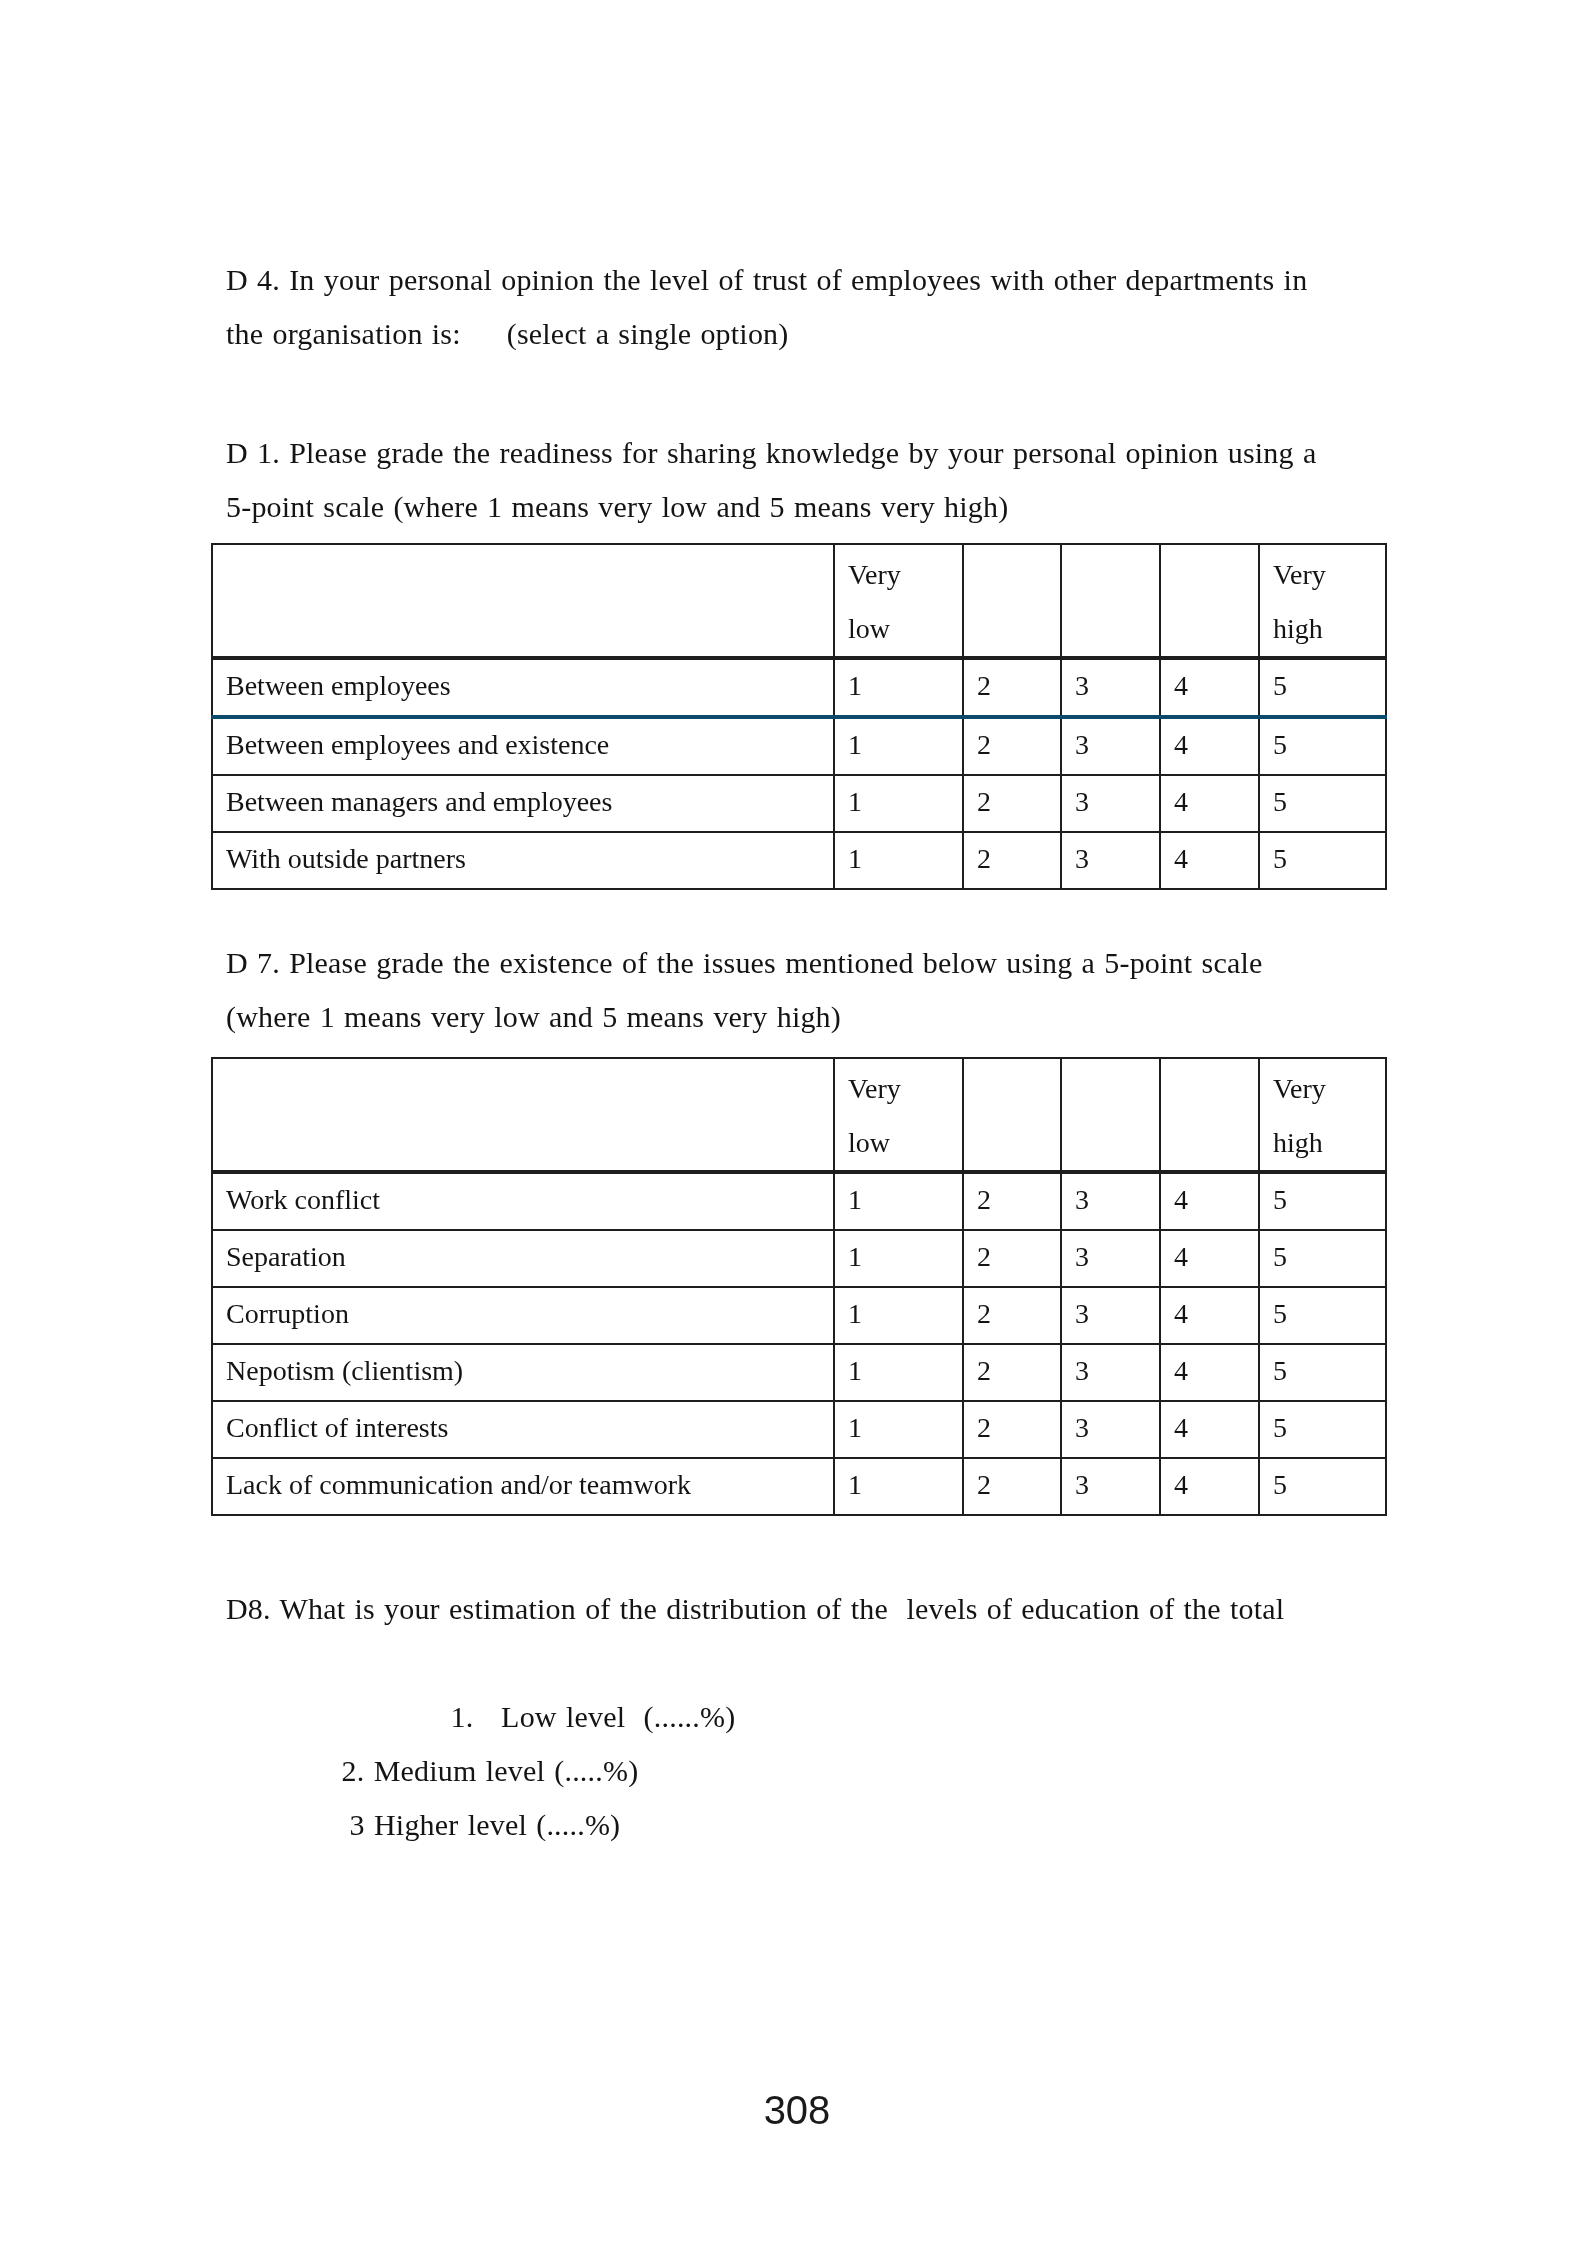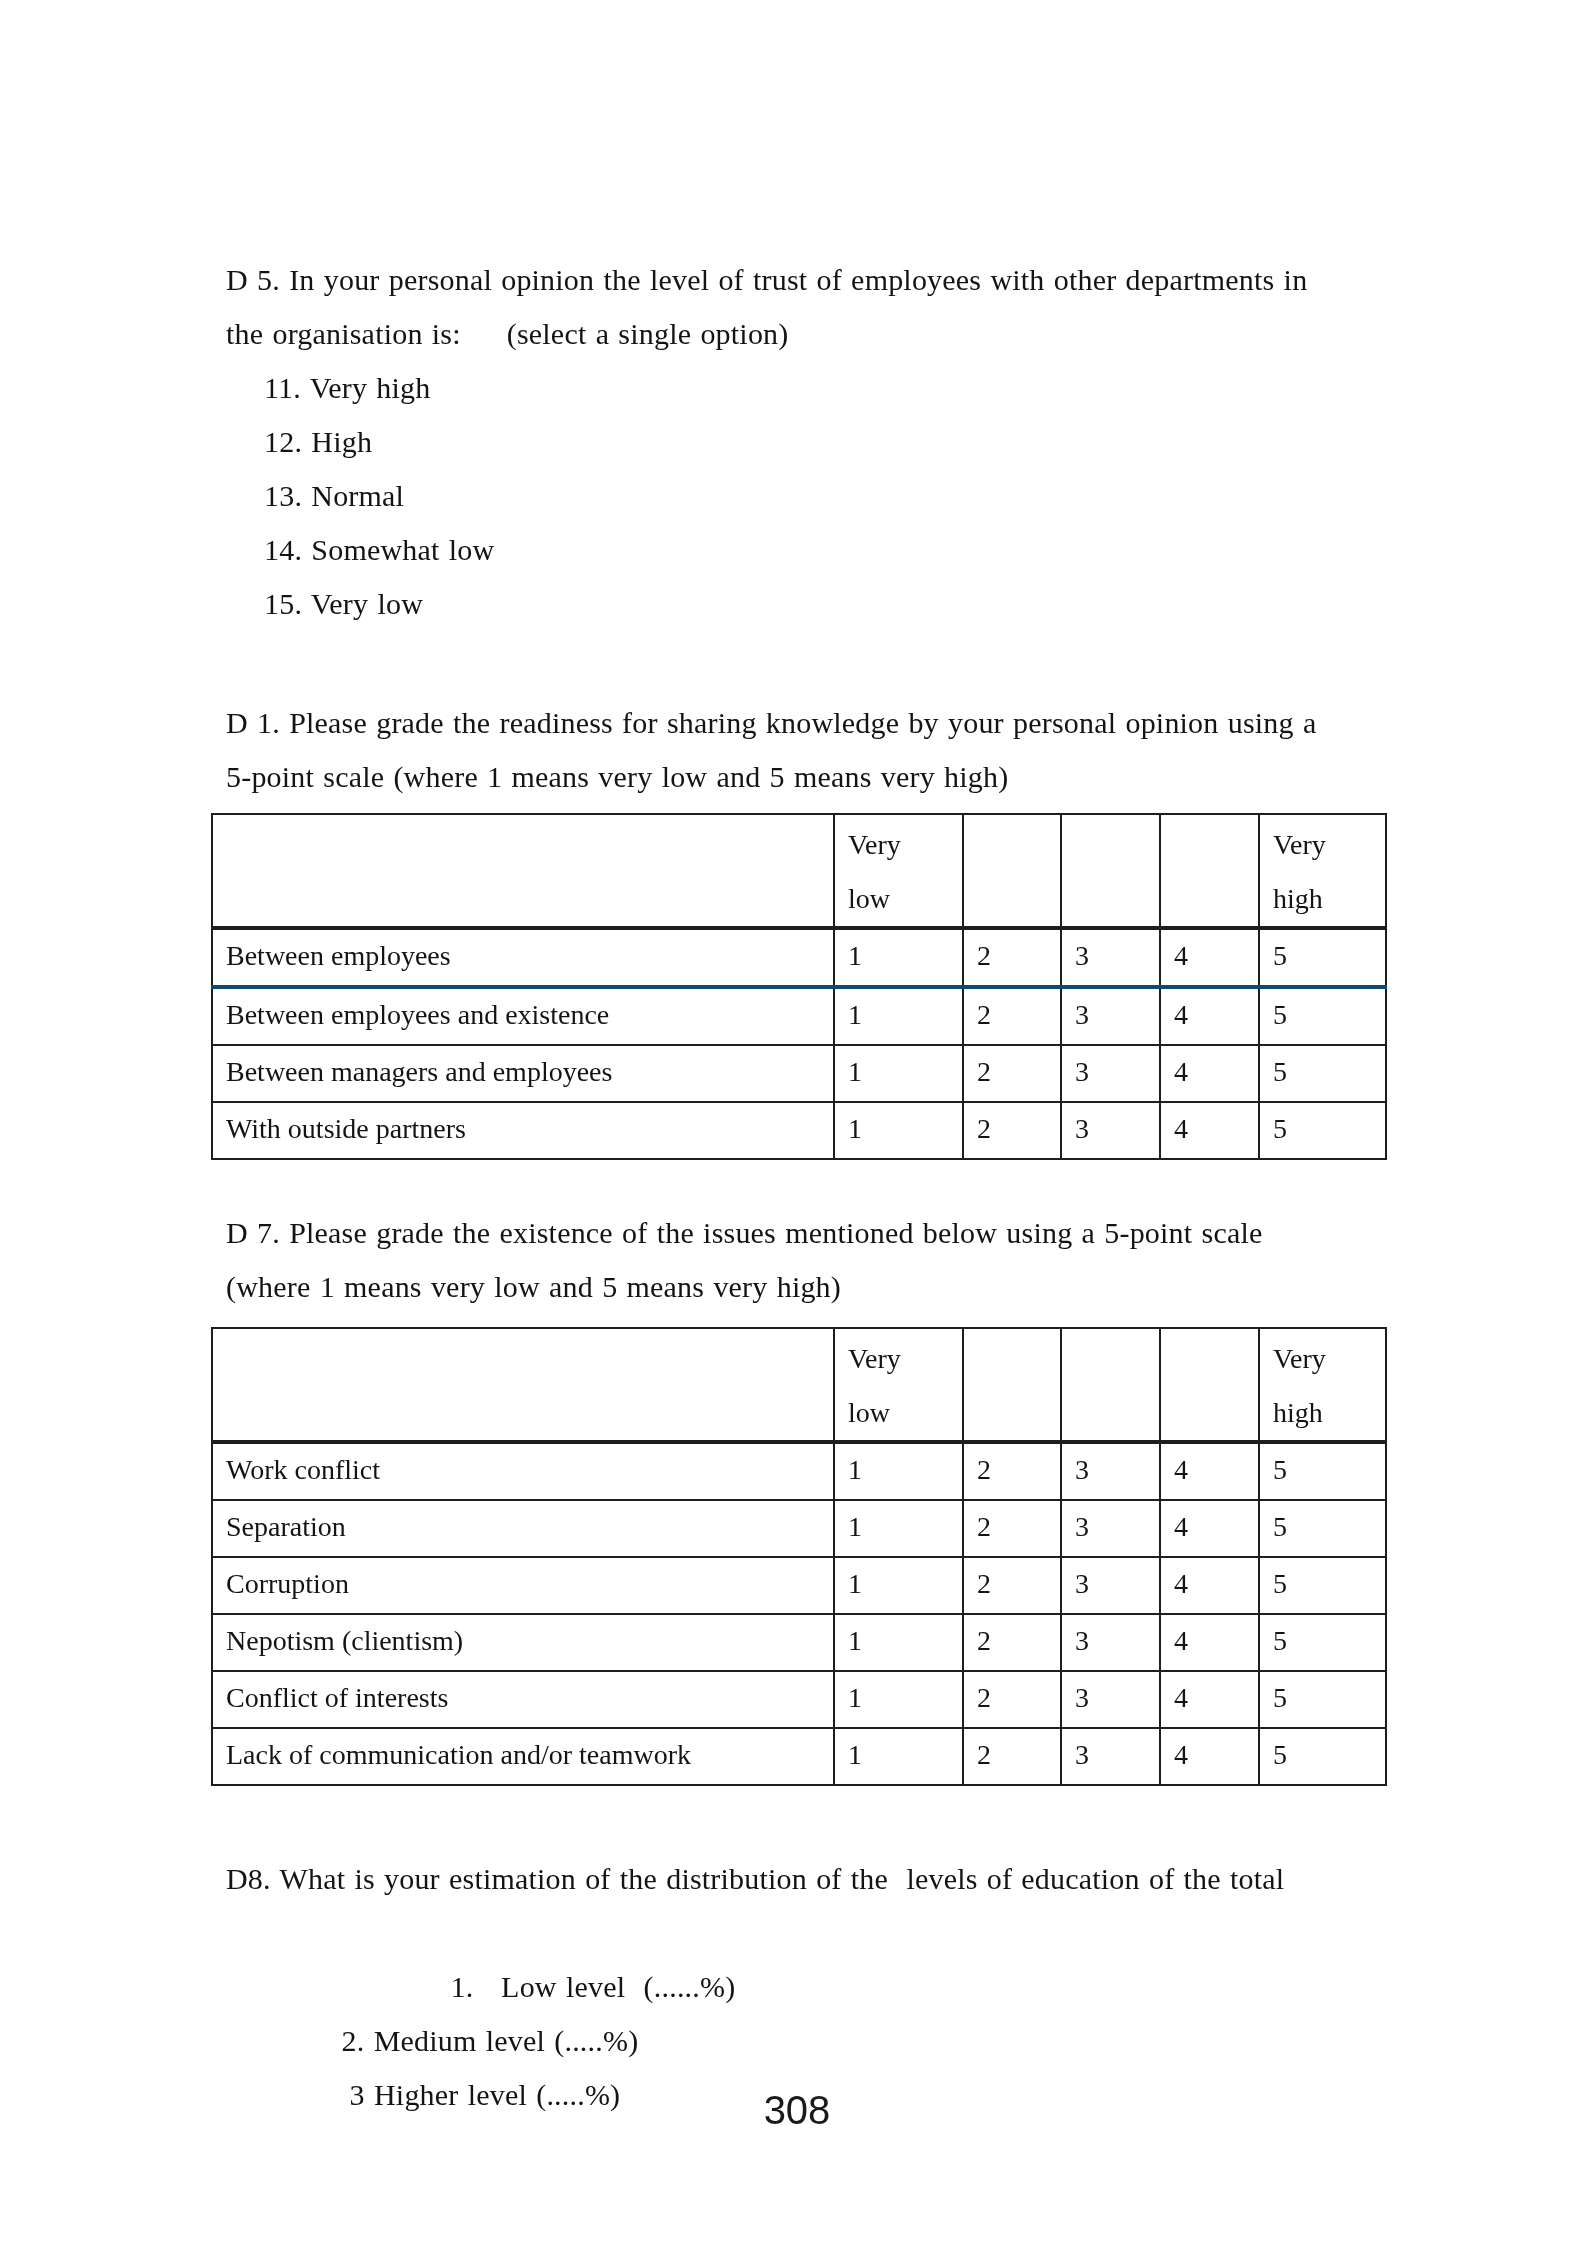--- a/index.html
+++ b/index.html
@@ -72,29 +72,22 @@
     color:#1a1a1a;
   }
 </style>
 </head>
 <body>
 
 <div class="page">
   <div class="content">
 
     <div class="q-d5">
-      <div class="line">D 5. In your personal opinion the level of trust of employees with other departments in</div>
+      <div class="line">D 4. In your personal opinion the level of trust of employees with other departments in</div>
       <div class="line">the organisation is:     (select a single option)</div>
-    </div>
-    <div class="options">
-      <div class="line">11. Very high</div>
-      <div class="line">12. High</div>
-      <div class="line">13. Normal</div>
-      <div class="line">14. Somewhat low</div>
-      <div class="line">15. Very low</div>
     </div>
 
     <div class="q-d6">
       <div class="line">D 1. Please grade the readiness for sharing knowledge by your personal opinion using a</div>
       <div class="line">5-point scale (where 1 means very low and 5 means very high)</div>
     </div>
     <div class="tbl-wrap-d6">
       <table class="rt">
         <colgroup>
           <col class="c-label">

